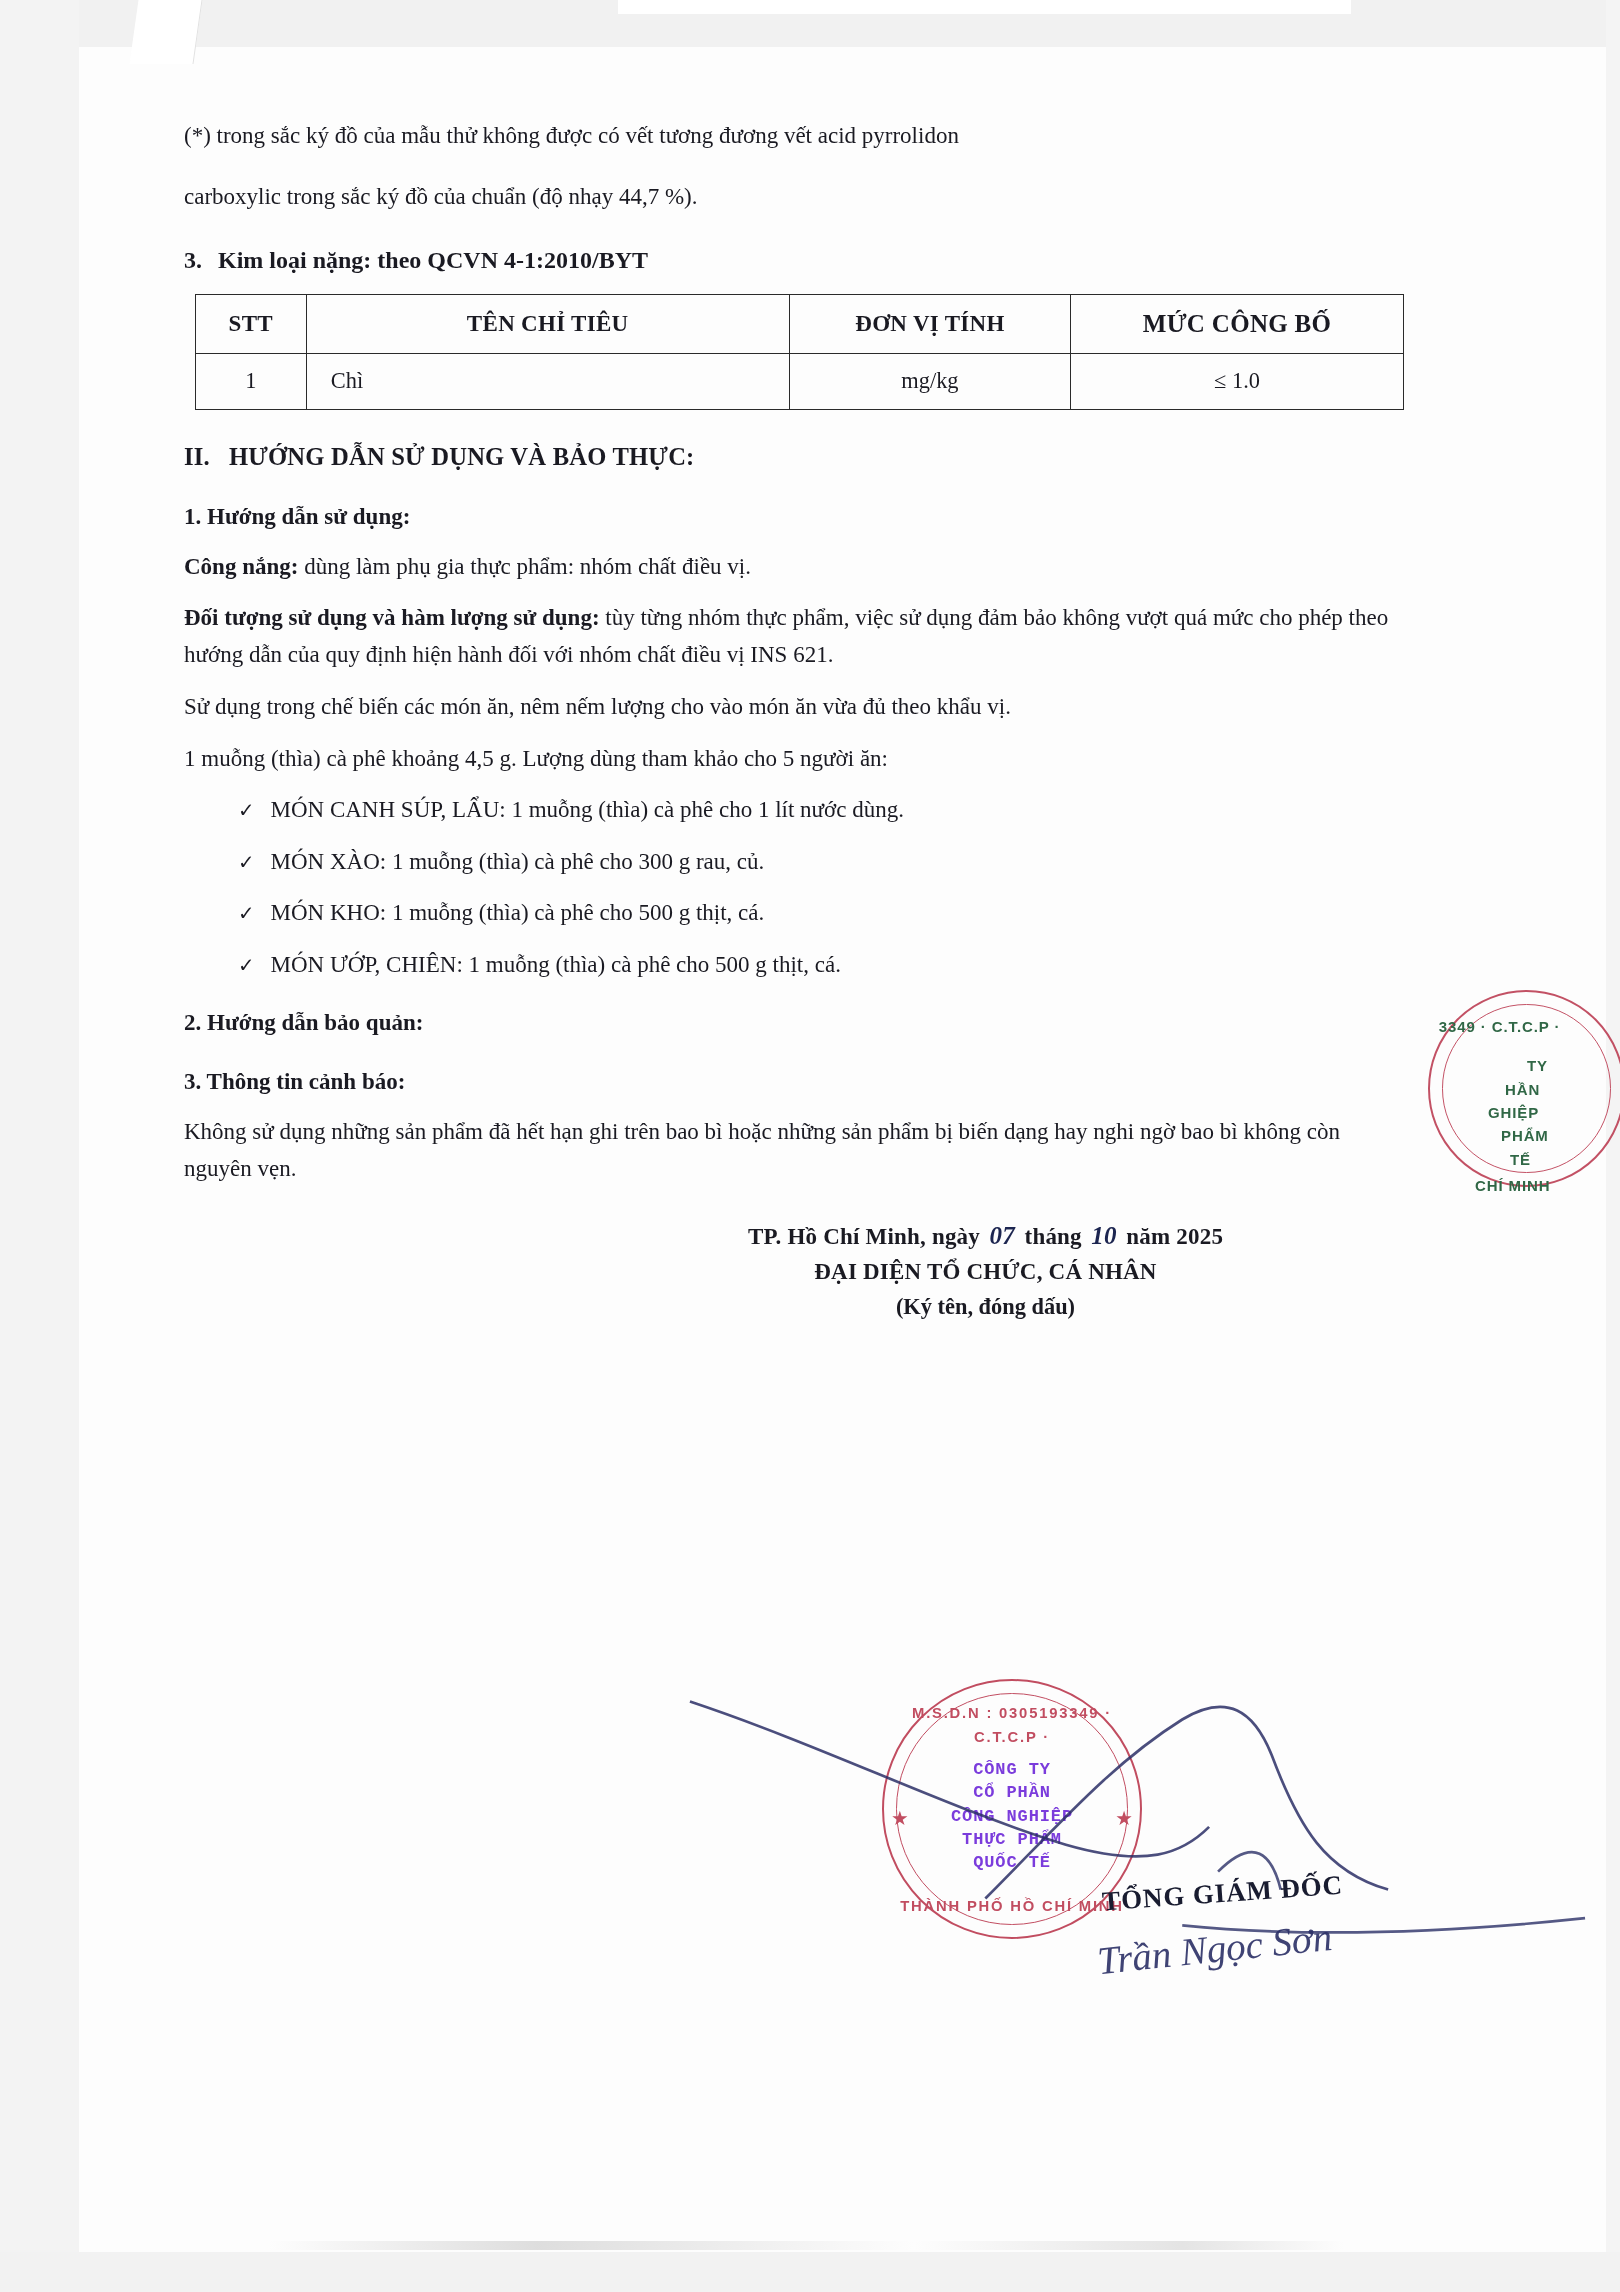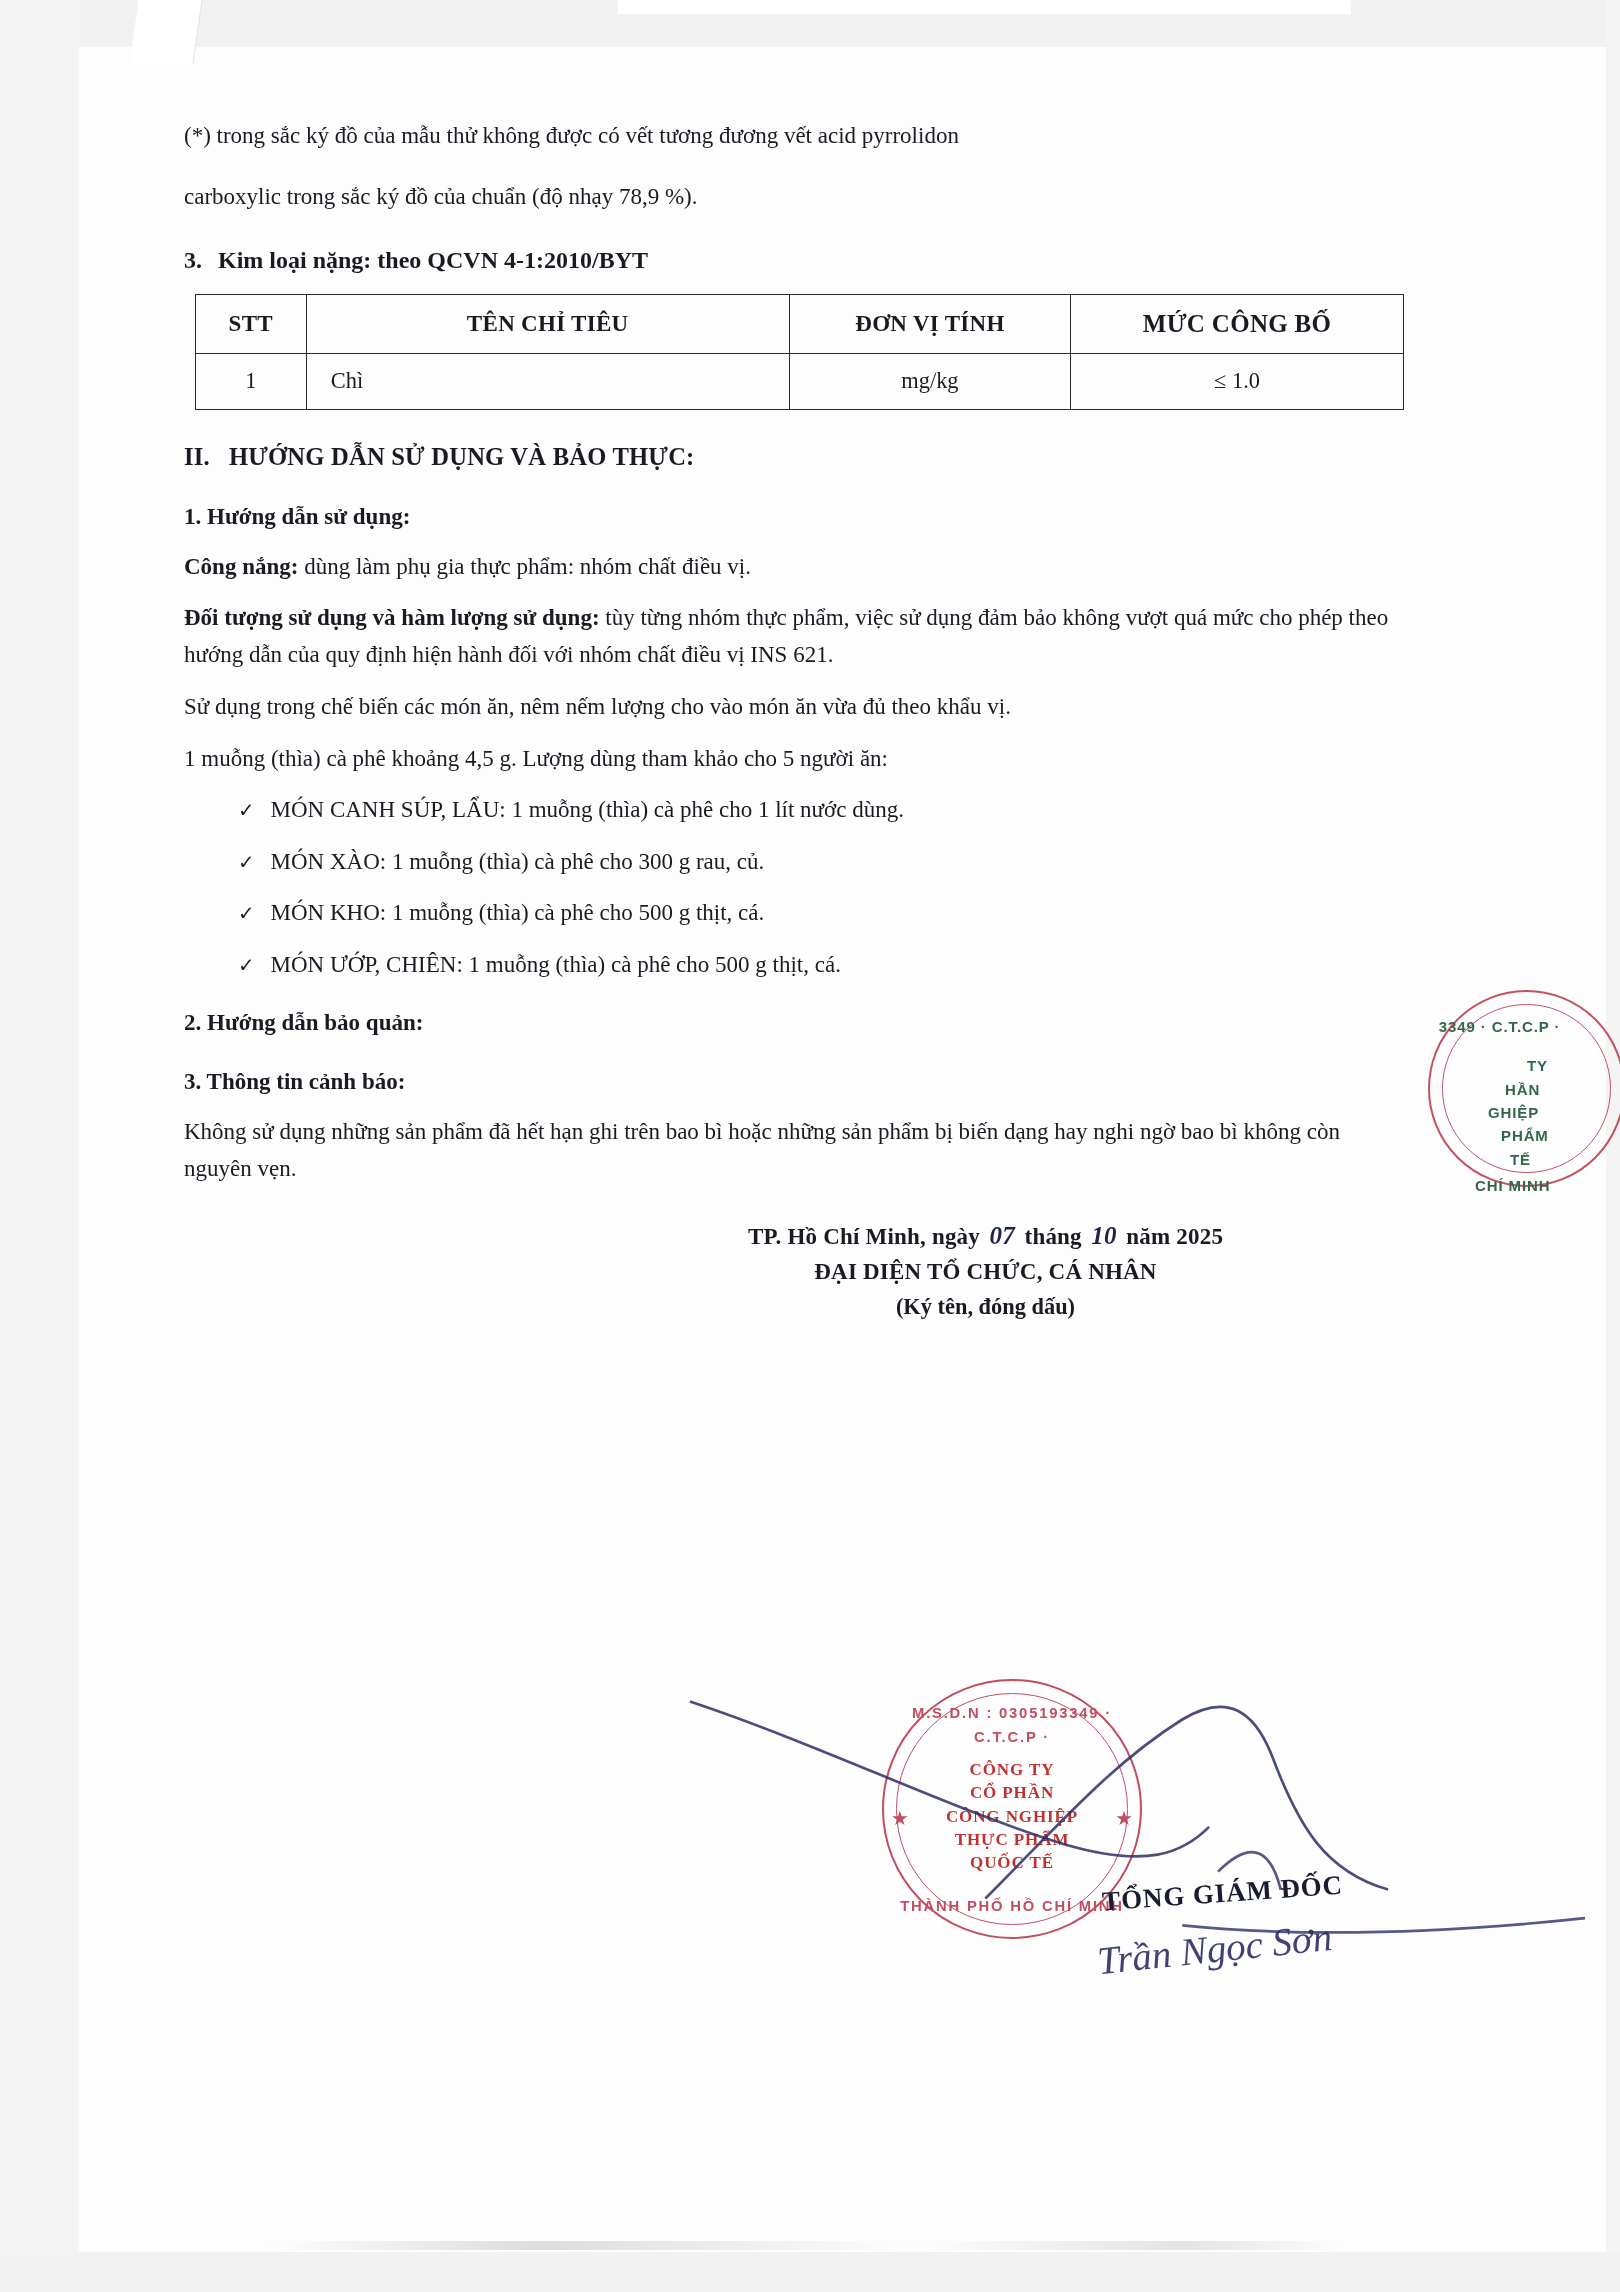--- a/index.html
+++ b/index.html
@@ -206,23 +206,23 @@
   }
   .stamp .star {
     position: absolute;
     color: #bb3a50;
     font-size: 19.7px;
   }
   .stamp .ctext {
     position: absolute;
     left: 0; right: 0;
     text-align: center;
-    font-family: Liberation Serif, serif;
-    font-weight: bold;
-    color: #b91c1c;
+    font-family: Liberation Mono, monospace;
+    font-weight: bold;
+    color: #6d28d9;
     letter-spacing: 0.9px;
   }
 
   
   .stamp-right {
     top: 990px;
     left: 1428px;
     width: 197px;
     height: 197px;
     opacity: .88;
@@ -316,21 +316,21 @@
   <div class="top-white"></div>
   <div class="edge-left"></div>
   <div class="edge-right"></div>
   <div class="edge-bottom"></div>
   <div class="corner-fold"></div>
 </div>
 
 <div class="content">
 
   <p class="para intro">(*) trong sắc ký đồ của mẫu thử không được có vết tương đương vết acid pyrrolidon</p>
-  <p class="para intro">carboxylic trong sắc ký đồ của chuẩn (độ nhạy 78,9 %).</p>
+  <p class="para intro">carboxylic trong sắc ký đồ của chuẩn (độ nhạy 44,7 %).</p>
 
   <div class="heading-num">
     <span class="hn-idx">3.</span>
     <span>Kim loại nặng: theo QCVN 4-1:2010/BYT</span>
   </div>
 
   <table class="metals">
     <colgroup>
       <col class="c-stt">
         <col class="c-name">

